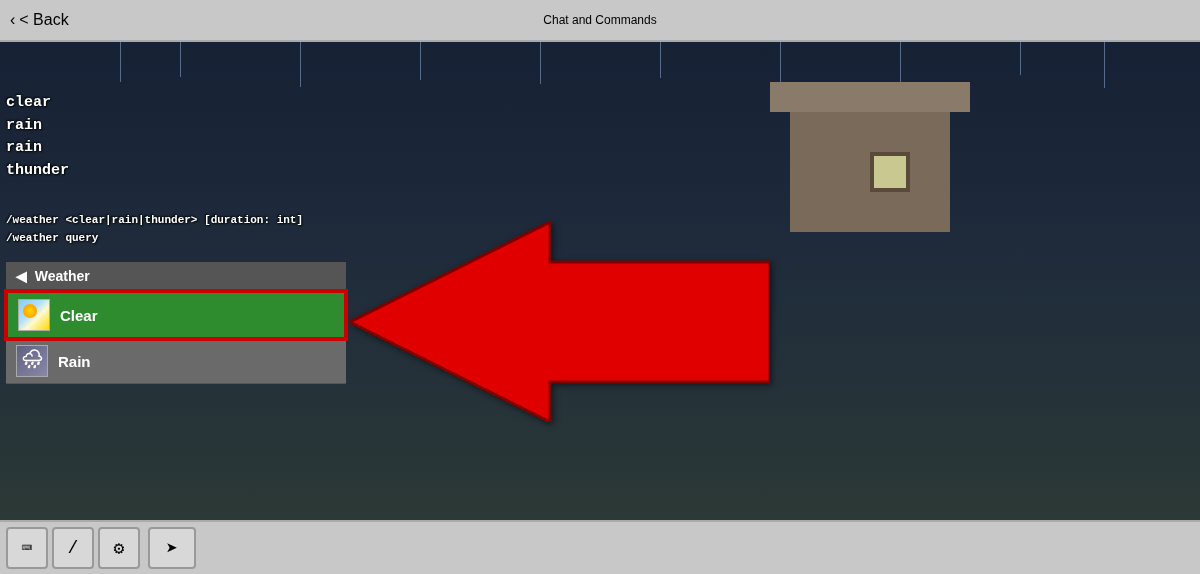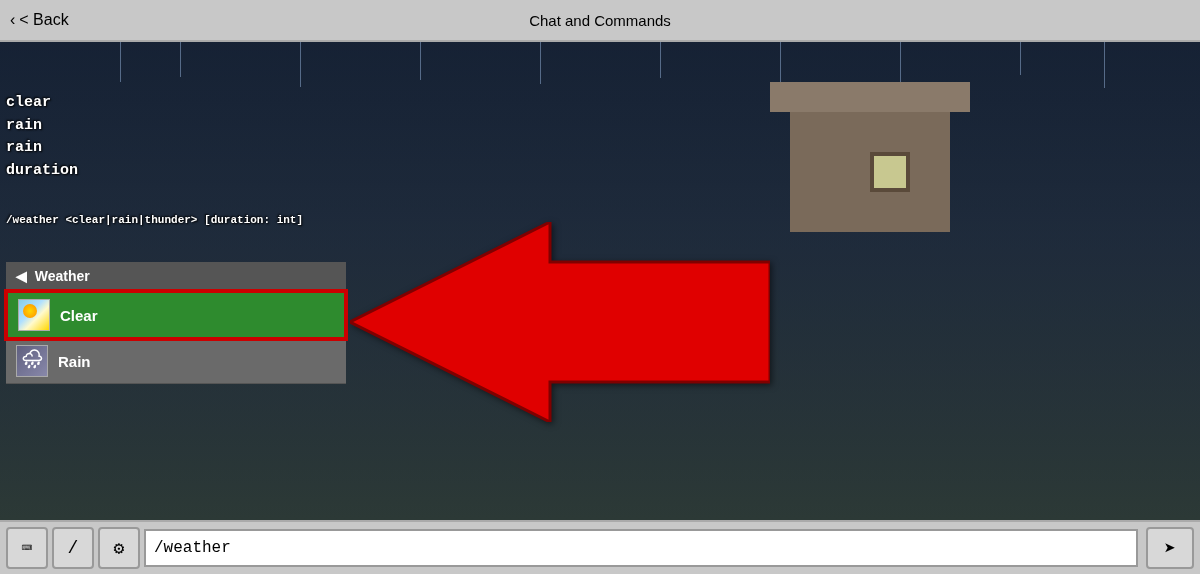--- a/index.html
+++ b/index.html
@@ -29,21 +29,21 @@
       left: 10px;
       display: flex;
       align-items: center;
       gap: 4px;
       font-size: 16px;
       color: #000;
       cursor: pointer;
       font-family: Arial, sans-serif;
     }
     #page-title {
-      font-size: 15px;
+      font-size: 12px;
       font-family: Arial, sans-serif;
       color: #000;
     }
 
     
     #game-bg {
       position: absolute;
       top: 42px;
       left: 0; right: 0;
       bottom: 54px;
@@ -297,25 +297,26 @@
   <div class="rain-drop" style="left:92%;height:46px;animation-duration:0.53s;animation-delay:0.35s;"></div>
 
   <div class="building"></div>
   <div class="building-roof"></div>
   <div class="building-window"></div>
 
   <div id="chat-log">
     <span class="chat-line">clear</span>
     <span class="chat-line">rain</span>
     <span class="chat-line">rain</span>
-    <span class="chat-line">duration</span>
+    <span class="chat-line">thunder</span>
   </div>
 
   <div id="command-syntax">
     <div>/weather &lt;clear|rain|thunder&gt; [duration: int]</div>
+    <div>/weather query</div>
   </div>
 
   <div id="dropdown-panel">
     <div id="dropdown-header">
       <span>◀</span>
       <span>Weather</span>
     </div>
 
     <div class="dropdown-item selected">
       <div class="item-icon icon-clear"></div>
@@ -340,17 +341,16 @@
 <div id="bottom-bar">
   <div class="toolbar-btn">
     <span>⌨</span>
   </div>
   <div class="toolbar-btn">
     <span>/</span>
   </div>
   <div class="toolbar-btn">
     <span>⚙</span>
   </div>
-  <input id="command-input" type="text" value="/weather" placeholder="/weather" style="">
   <div id="send-btn">
     <span>➤</span>
   </div>
 </div>
 
 </body></html>

